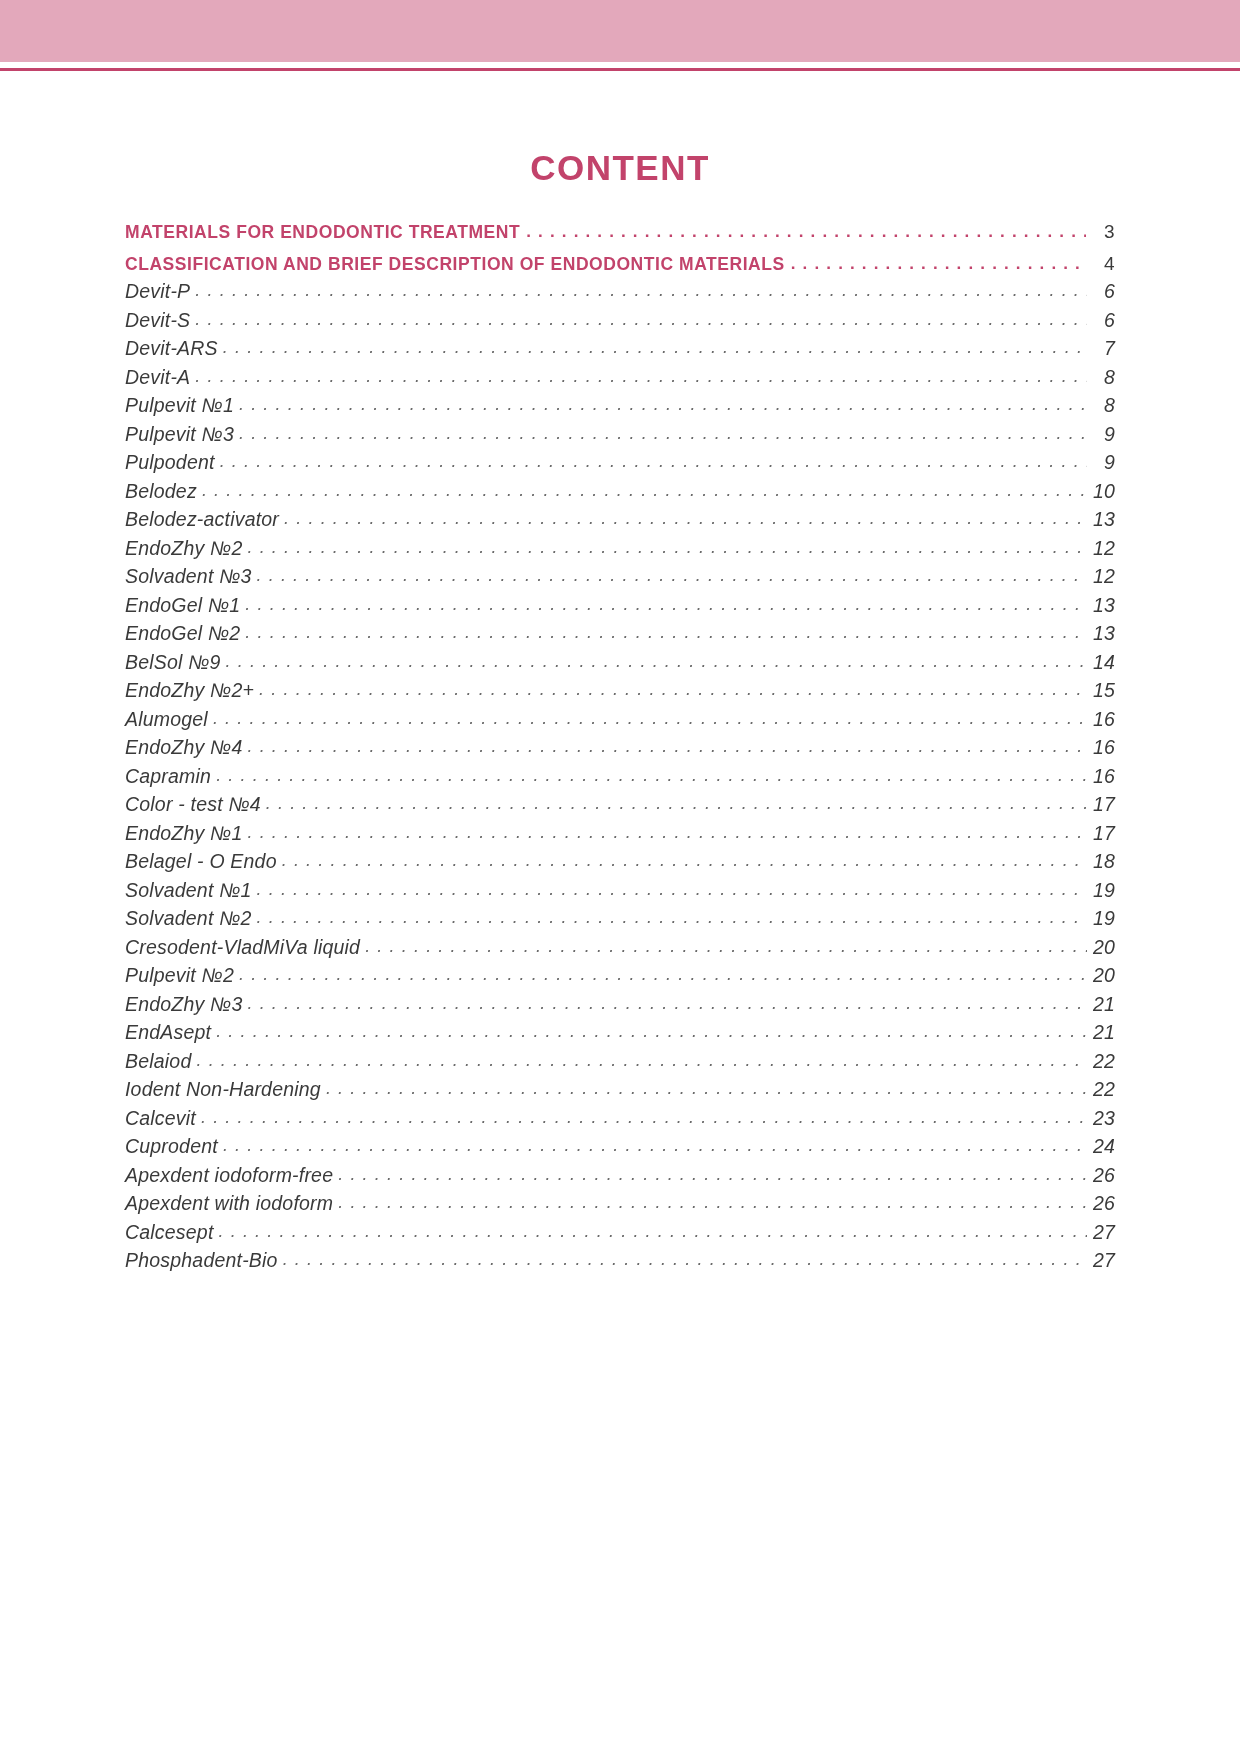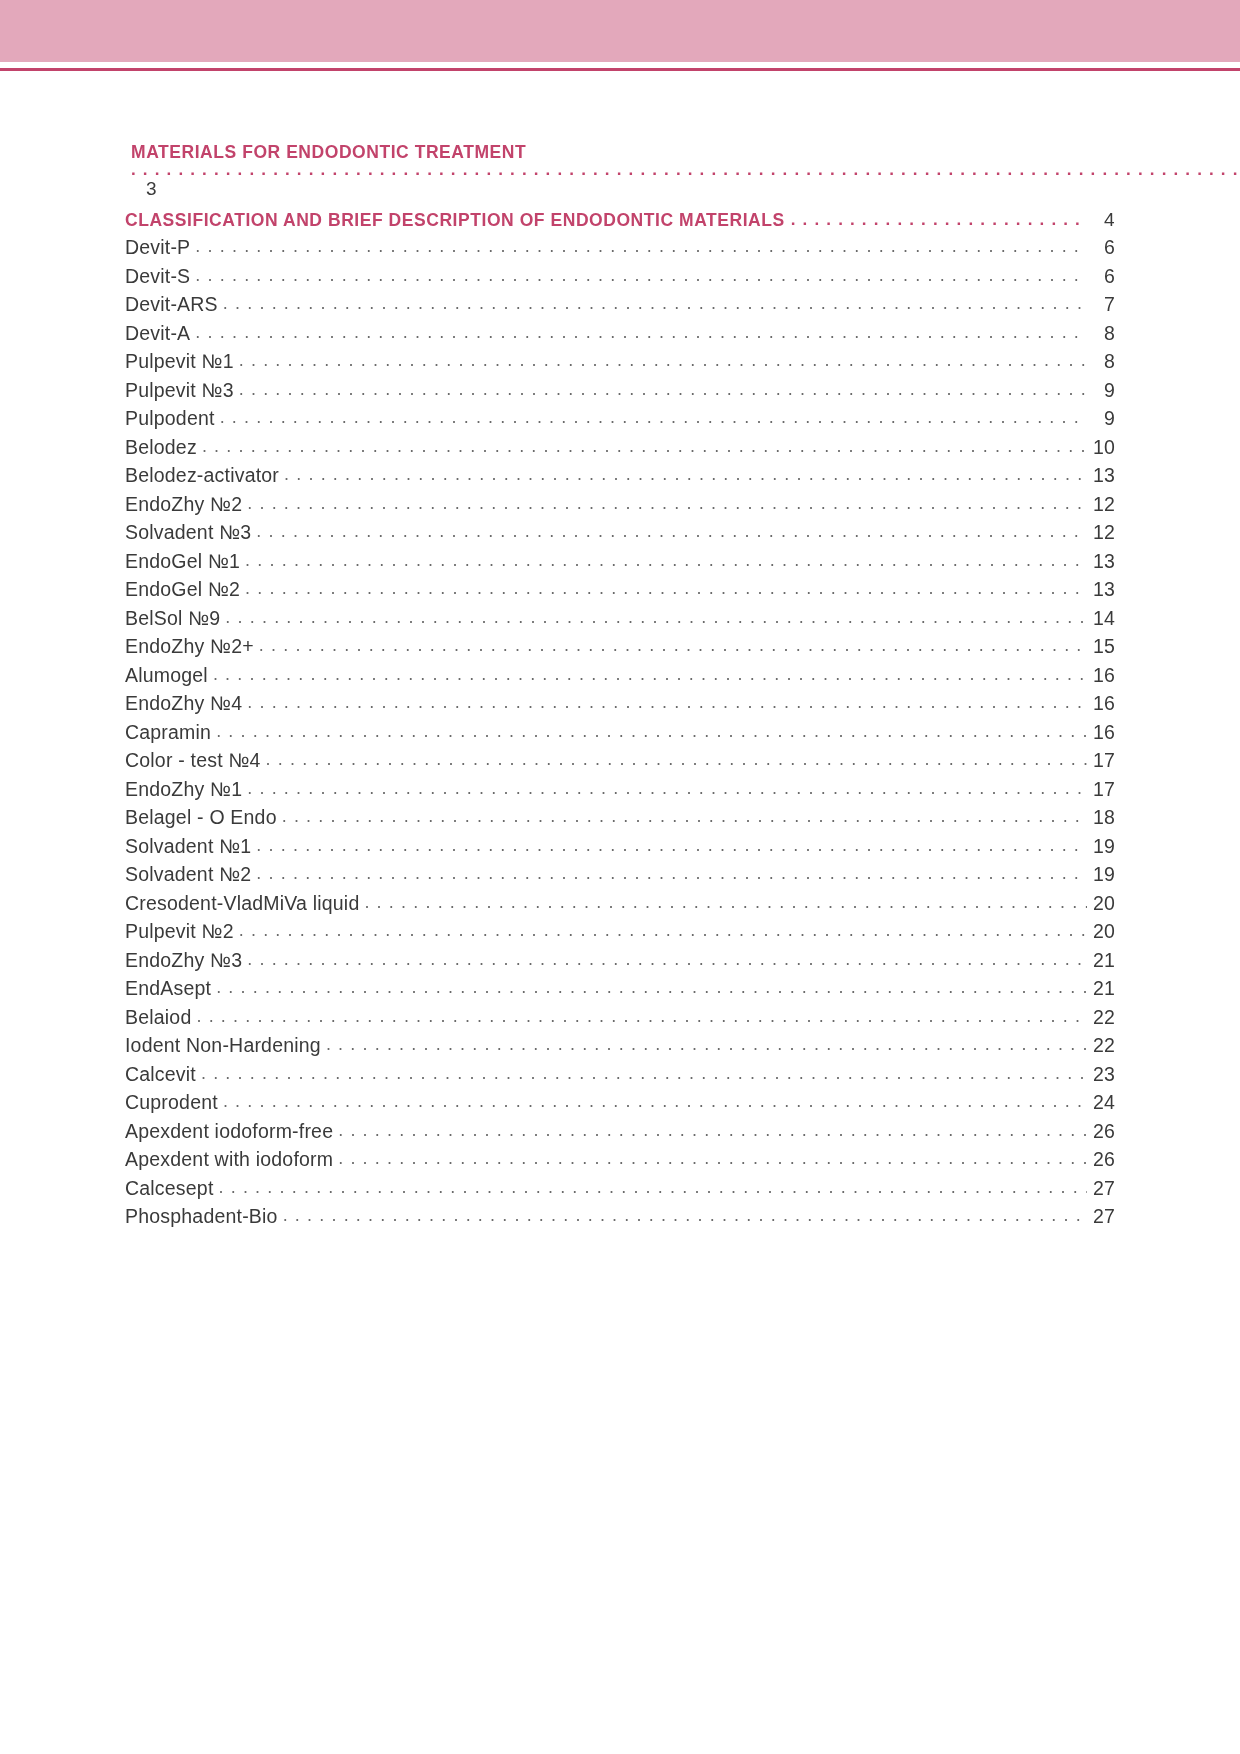--- a/index.html
+++ b/index.html
@@ -76,21 +76,21 @@
 
   
   .section-head {
     color: #c2436b;
     font-weight: 700;
     font-size: 17.5px;
     letter-spacing: 0.55px;
     margin-top: 12px;
     margin-bottom: 9px;
   }
-  .section-head.first { margin-top: 14px; flex-direction: column; }
+  .section-head.first { margin-top: 14px; }
   .section-head .label { white-space: nowrap; }
   .section-head .dots {
     flex: 1 1 auto;
     overflow: hidden;
     white-space: nowrap;
     color: #c2436b;
     font-size: 17px;
     letter-spacing: 1.2px;
     margin: 0 3px 0 6px;
     position: relative;
@@ -104,20 +104,21 @@
     text-align: right;
   }
 
   
   .entry {
     color: #3a3a3a;
     font-size: 19.5px;
     font-weight: 400;
     margin-bottom: 9px;
     letter-spacing: 0.2px;
+    font-style: italic;
   }
   .entry .label { white-space: nowrap; }
   .entry .dots {
     flex: 1 1 auto;
     overflow: hidden;
     white-space: nowrap;
     color: #6b6b6b;
     font-size: 18px;
     letter-spacing: 1.1px;
     margin: 0 2px 0 5px;
@@ -136,20 +137,21 @@
 <body>
 
 <div class="page">
 
   <div class="top-band"></div>
   <div class="top-rule-outer"></div>
   <div class="top-rule-line"></div>
 
   <div class="content-area">
 
+    <div class="doc-title">CONTENT</div>
 
     <div class="toc" id="toc-root">
         <div class="toc-row section-head first">
           <span class="label">MATERIALS FOR ENDODONTIC TREATMENT</span>
           <span class="dots">. . . . . . . . . . . . . . . . . . . . . . . . . . . . . . . . . . . . . . . . . . . . . . . . . . . . . . . . . . . . . . . . . . . . . . . . . . . . . . . . . . . . . . . . . . . . . . . . . . . . . . . . . . . . . . . . . . . . . . . . . . . . . . . . . . . . . . . . . . . . . . . . . . . . . . . . . . . . . . . . . . . . . . . . . . . . . . . . . . . . . . . . . . . . . . . . . . . . . . . . . . . . . . . . . . . . . . . . . . .</span>
           <span class="page-num">3</span>
         </div>
         <div class="toc-row section-head">
           <span class="label">CLASSIFICATION AND BRIEF DESCRIPTION OF ENDODONTIC MATERIALS</span>
           <span class="dots">. . . . . . . . . . . . . . . . . . . . . . . . . . . . . . . . . . . . . . . . . . . . . . . . . . . . . . . . . . . . . . . . . . . . . . . . . . . . . . . . . . . . . . . . . . . . . . . . . . . . . . . . . . . . . . . . . . . . . . . . . . . . . . . . . . . . . . . . . . . . . . . . . . . . . . . . . . . . . . . . . . . . . . . . . . . . . . . . . . . . . . . . . . . . . . . . . . . . . . . . . . . . . . . . . . . . . . . . . . .</span>

